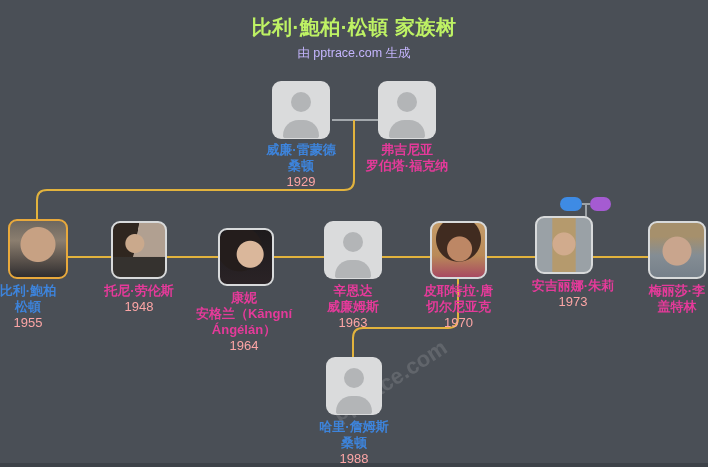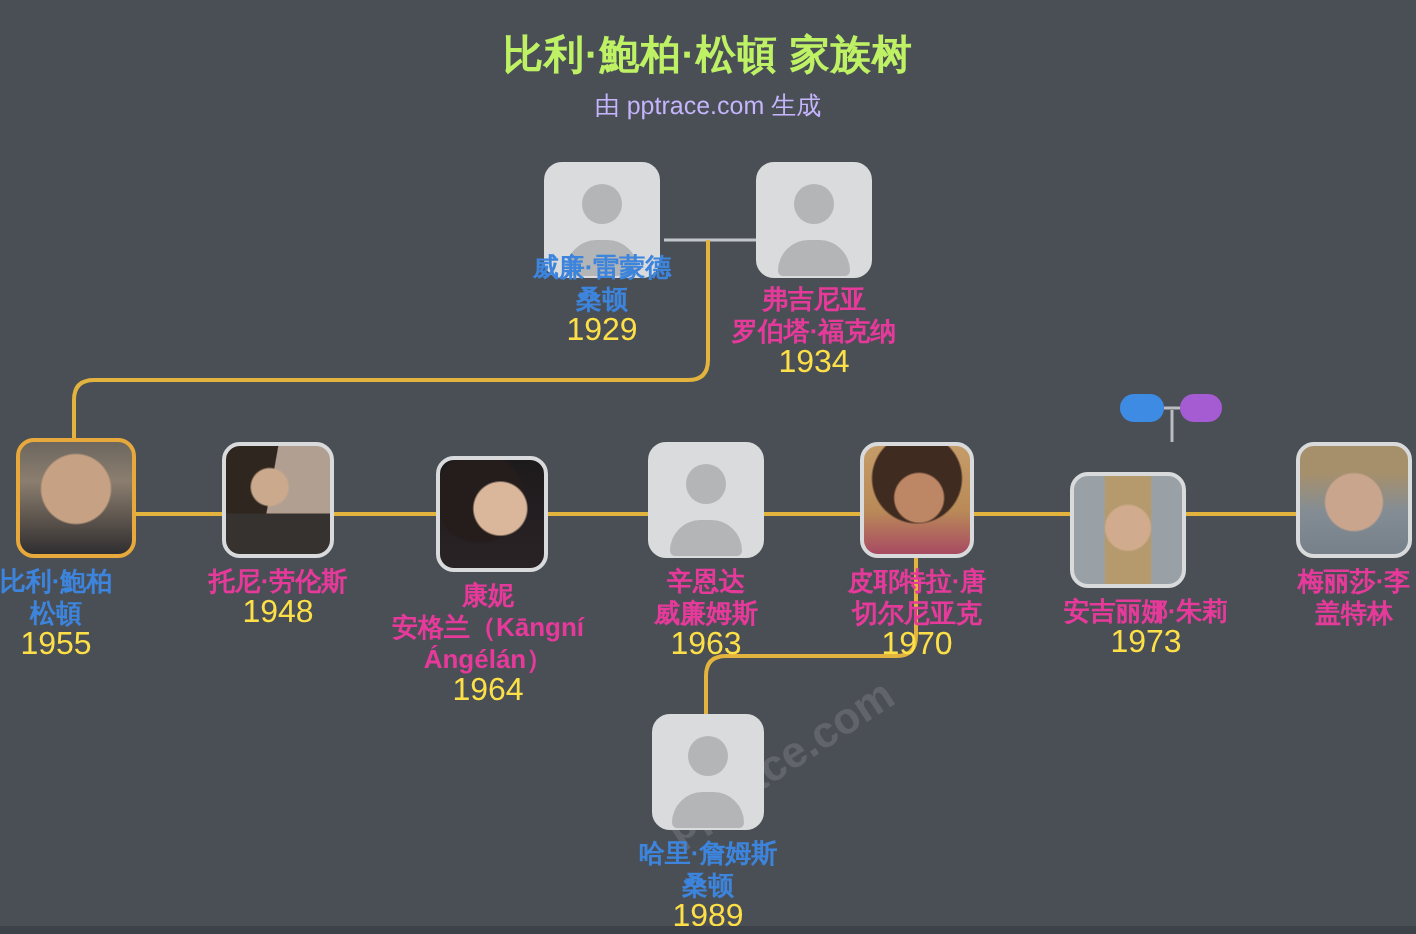--- a/index.html
+++ b/index.html
@@ -46,21 +46,21 @@
     position:absolute;left:50%;top:39px;width:36px;height:18px;margin-left:-18px;
     border-radius:18px 18px 3px 3px;background:#b3b5b7;
   }
   .label{
     position:absolute;left:50%;transform:translateX(-50%);
     width:150px;text-align:center;line-height:16px;
   }
   .label .nm{font-size:13px;font-weight:bold;}
   .label.male .nm{color:#3d84dc;}
   .label.female .nm{color:#e53a9a;}
-  .label .yr{font-size:16px;color:#fde047;}
+  .label .yr{font-size:13px;color:#fca5a5;}
   
   .photo-billy{
     background:
       radial-gradient(circle at 50% 42%, #c7a183 0 17px, rgba(0,0,0,0) 18px),
       linear-gradient(180deg,#6d675f 0%,#8b7e6f 35%,#58504a 72%,#2f2e30 100%);
   }
   .photo-toni{
     background:
       linear-gradient(to bottom, rgba(0,0,0,0) 62%, #35322f 63%),
       radial-gradient(circle at 42% 38%, #caa98c 0 9px, rgba(0,0,0,0) 10px),
@@ -118,36 +118,35 @@
   </svg>
 
   <div class="pill pill-blue"></div>
   <div class="pill pill-purple"></div>
 
   <div class="node" style="left:272px;top:81px;width:58px;">
     <div class="avatar" style="width:58px;height:58px;">
       <div class="av-head"></div>
       <div class="av-body"></div>
     </div>
-    <div class="label male" style="top:45px;">
+    <div class="label male" style="top:61px;">
       <div class="nm">威廉·雷蒙德</div>
       <div class="nm">桑顿</div>
       <div class="yr">1929</div>
     </div>
   </div>
 
   <div class="node" style="left:378px;top:81px;width:58px;border-radius:19px;">
     <div class="avatar" style="width:58px;height:58px;">
       <div class="av-head"></div>
       <div class="av-body"></div>
     </div>
     <div class="label female" style="top:61px;">
       <div class="nm">弗吉尼亚</div>
       <div class="nm">罗伯塔·福克纳</div>
-      <div class="yr">1934</div>
     </div>
   </div>
 
   <div class="node" style="left:8px;top:219px;width:40px;">
     <div class="photo photo-billy highlight" style="width:60px;height:60px;"></div>
     <div class="label male" style="top:64px;">
       <div class="nm">比利·鮑柏</div>
       <div class="nm">松頓</div>
       <div class="yr">1955</div>
     </div>
@@ -185,21 +184,21 @@
 
   <div class="node" style="left:430px;top:221px;width:57px;">
     <div class="photo photo-pietra" style="width:57px;height:58px;"></div>
     <div class="label female" style="top:62px;">
       <div class="nm">皮耶特拉·唐</div>
       <div class="nm">切尔尼亚克</div>
       <div class="yr">1970</div>
     </div>
   </div>
 
-  <div class="node" style="left:535px;top:236px;width:76px;">
+  <div class="node" style="left:535px;top:216px;width:76px;">
     <div class="photo photo-angelina" style="width:58px;height:58px;"></div>
     <div class="label female" style="top:62px;">
       <div class="nm">安吉丽娜·朱莉</div>
       <div class="yr">1973</div>
     </div>
   </div>
 
   <div class="node" style="left:648px;top:221px;width:58px;">
     <div class="photo photo-mellisa" style="width:58px;height:58px;"></div>
     <div class="label female" style="top:62px;">
@@ -209,18 +208,18 @@
   </div>
 
   <div class="node" style="left:326px;top:357px;width:56px;">
     <div class="avatar" style="width:56px;height:58px;">
       <div class="av-head"></div>
       <div class="av-body"></div>
     </div>
     <div class="label male" style="top:62px;">
       <div class="nm">哈里·詹姆斯</div>
       <div class="nm">桑顿</div>
-      <div class="yr">1989</div>
+      <div class="yr">1988</div>
     </div>
   </div>
 
   <div class="bottom-bar"></div>
 </div>
 
 </body></html>

